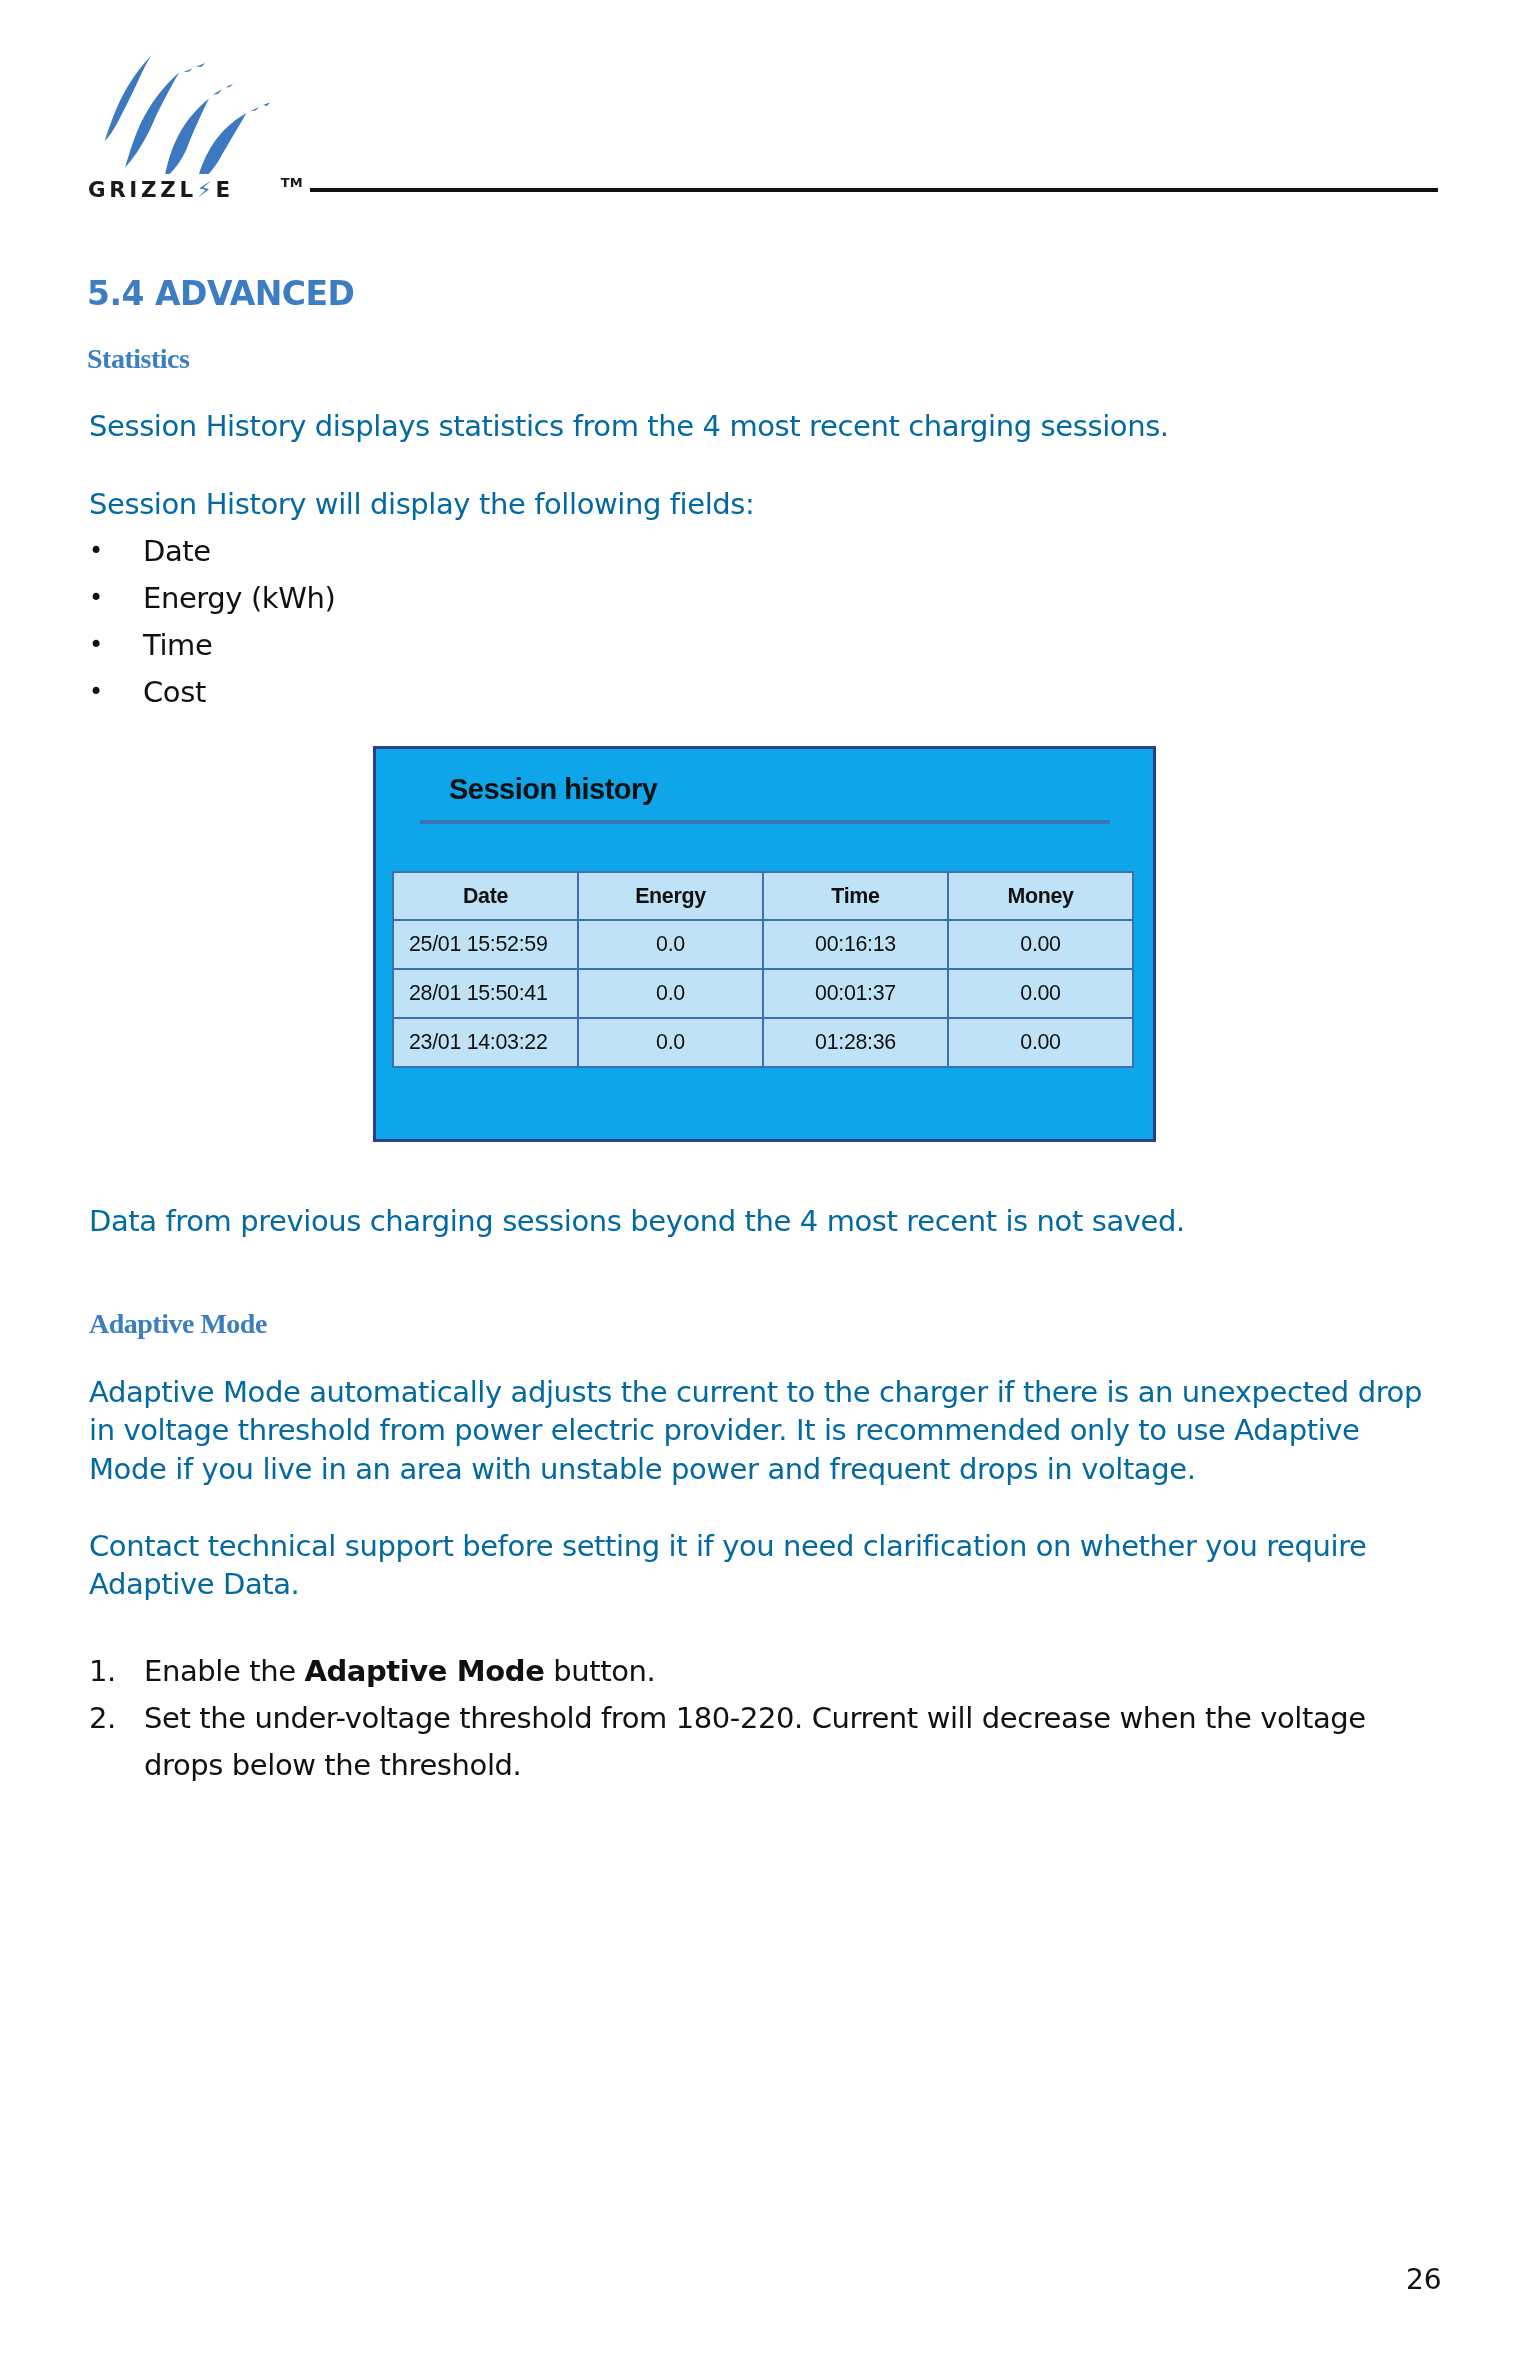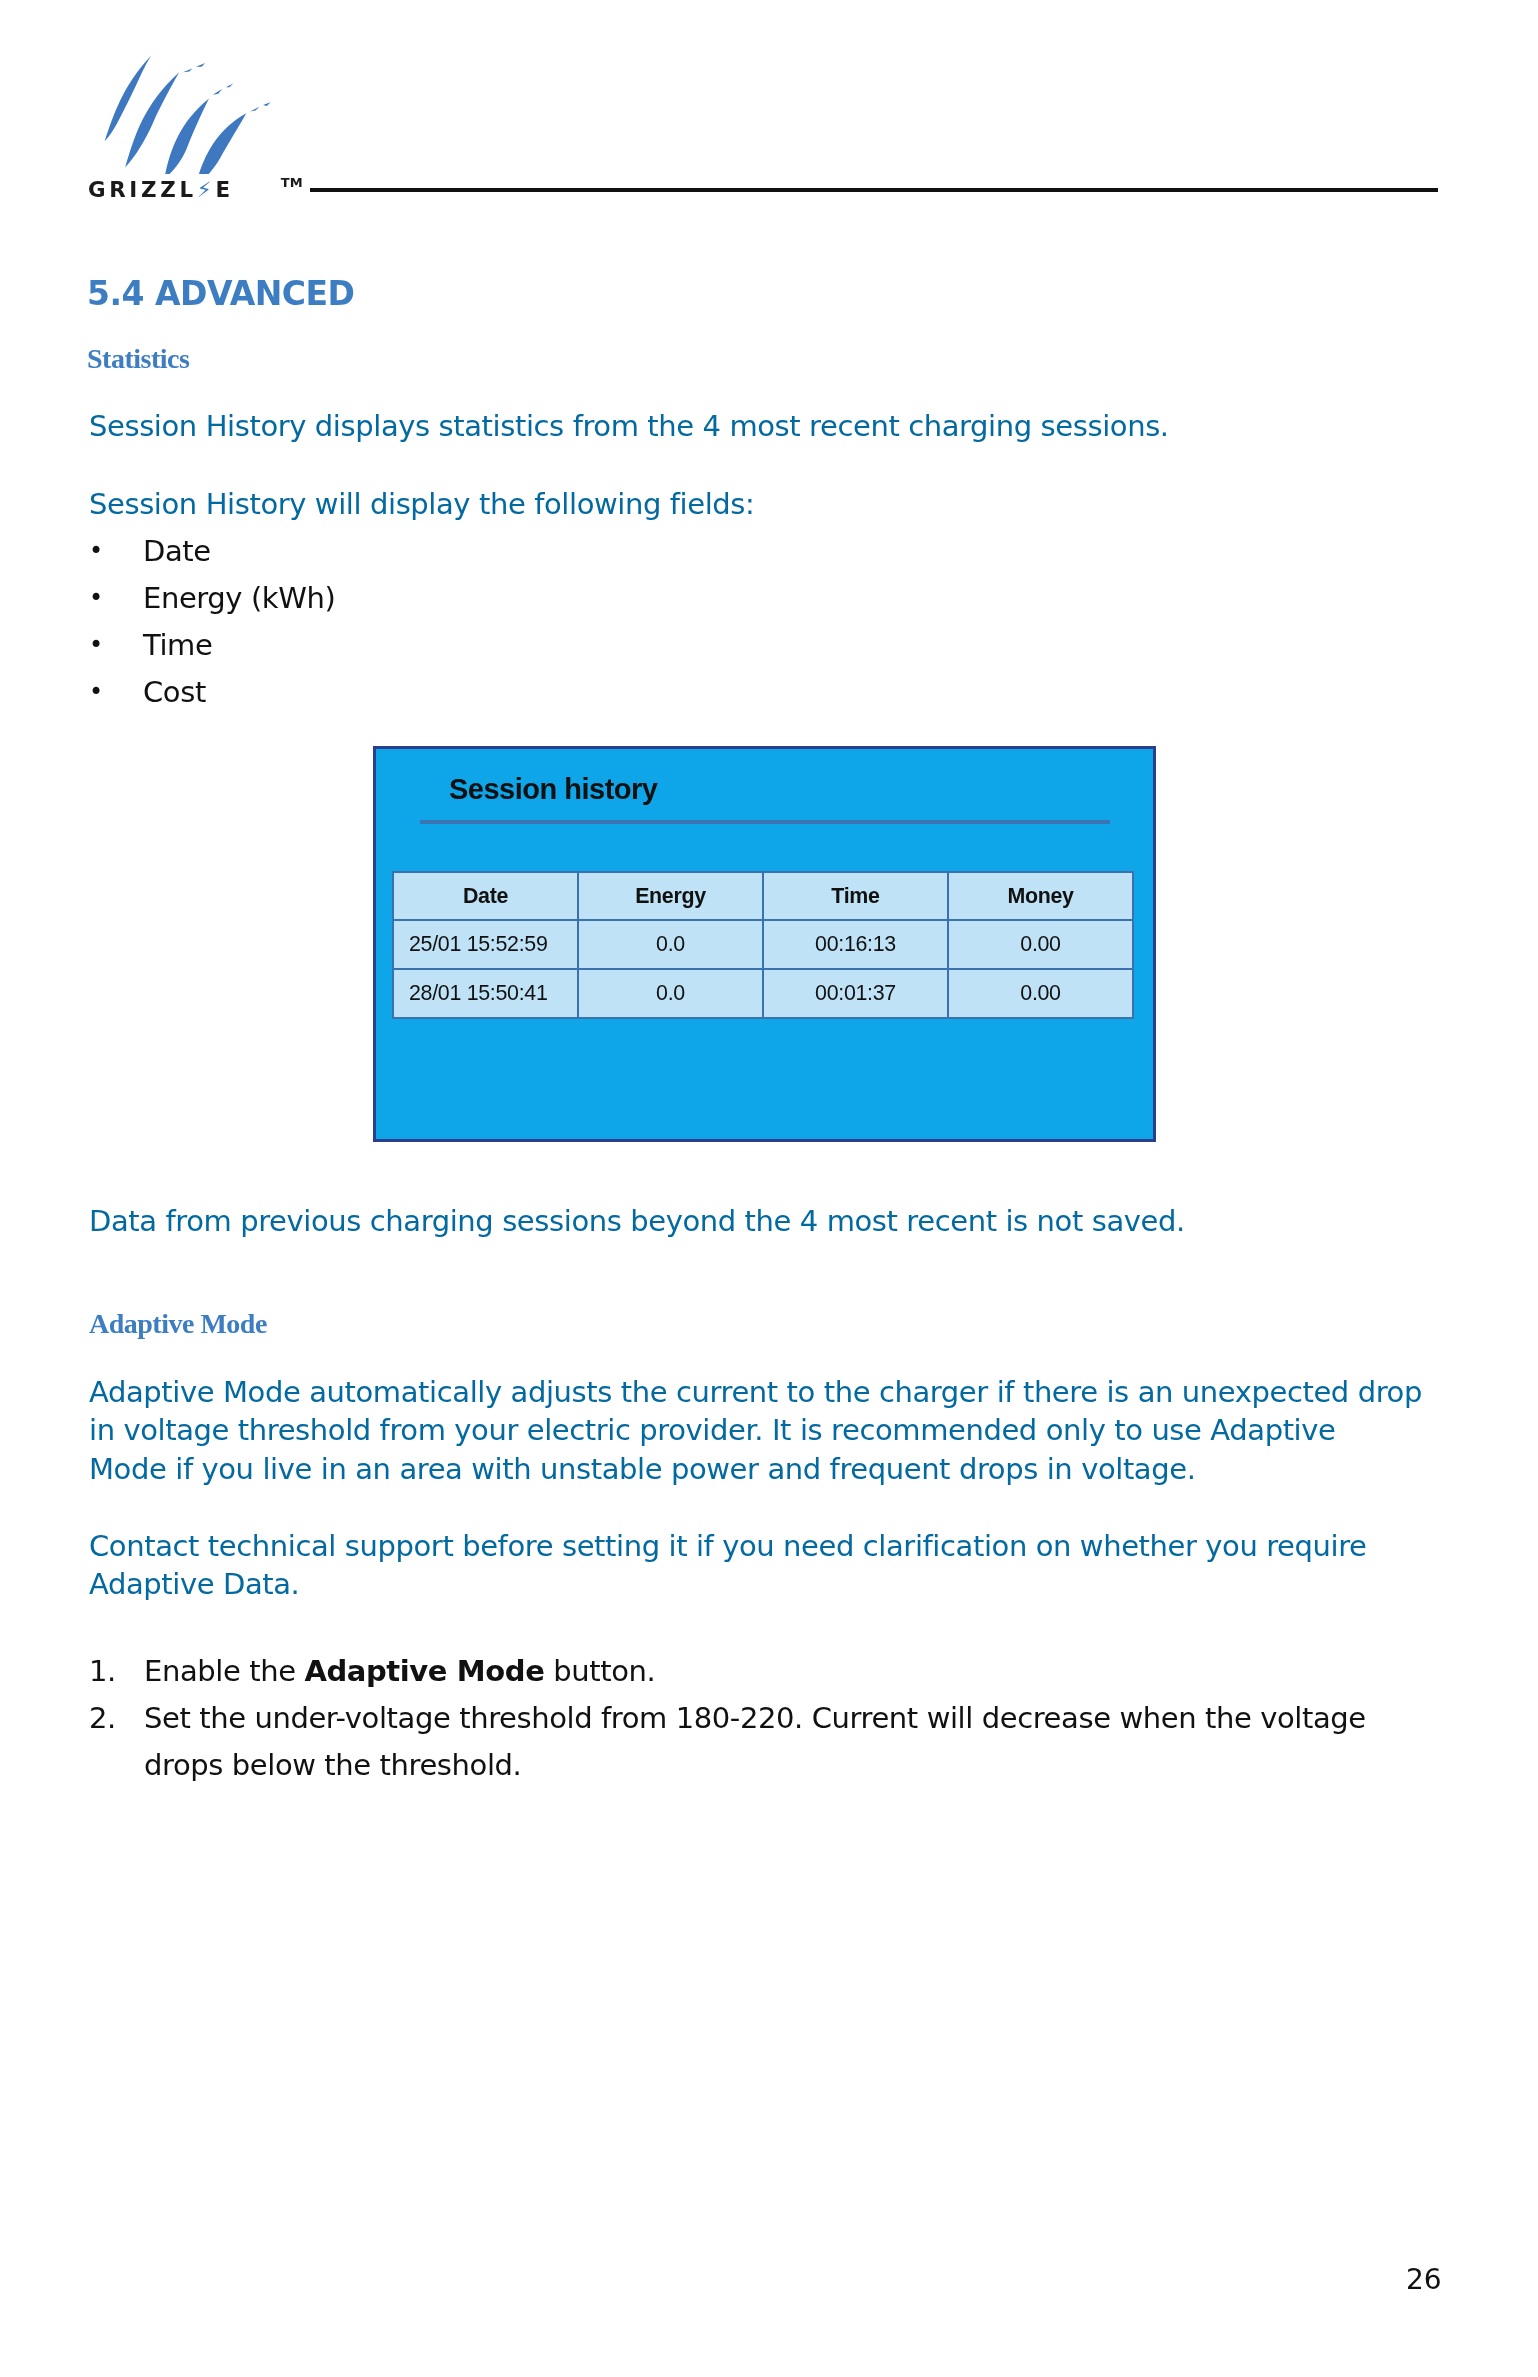--- a/index.html
+++ b/index.html
@@ -108,30 +108,36 @@
         <td>0.0</td>
         <td>00:16:13</td>
         <td>0.00</td>
       </tr>
       <tr>
         <td class="date">28/01 15:50:41</td>
         <td>0.0</td>
         <td>00:01:37</td>
         <td>0.00</td>
       </tr>
+      <tr>
+        <td class="date">23/01 14:03:22</td>
+        <td>0.0</td>
+        <td>01:28:36</td>
+        <td>0.00</td>
+      </tr>
     </tbody>
   </table>
 </div>
 
 <div class="abs p" style="left:89px; top:1202px;">Data from previous charging sessions beyond the 4 most recent is not saved.</div>
 
 <div class="abs h-sub" style="left:89px; top:1308px;">Adaptive Mode</div>
 
 <div class="abs p" style="left:89px; top:1373px;">Adaptive Mode automatically adjusts the current to the charger if there is an unexpected drop</div>
-<div class="abs p" style="left:89px; top:1411px;">in voltage threshold from your electric provider.  It is recommended only to use Adaptive</div>
+<div class="abs p" style="left:89px; top:1411px;">in voltage threshold from power electric provider.  It is recommended only to use Adaptive</div>
 <div class="abs p" style="left:89px; top:1450px;">Mode if you live in an area with unstable power and frequent drops in voltage.</div>
 
 <div class="abs p" style="left:89px; top:1527px;">Contact technical support before setting it if you need clarification on whether you require</div>
 <div class="abs p" style="left:89px; top:1565px;">Adaptive Data.</div>
 
 <ol class="abs olist">
   <li>
     <span class="num">1.</span>
     <span class="txt"><span>Enable the </span><b>Adaptive Mode</b><span> button.</span></span>
   </li>

